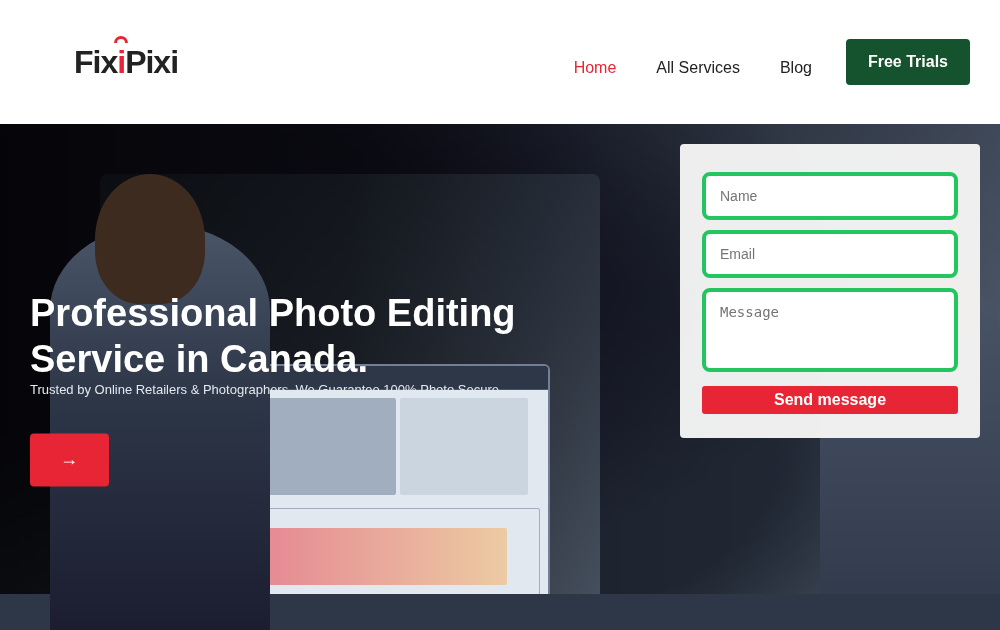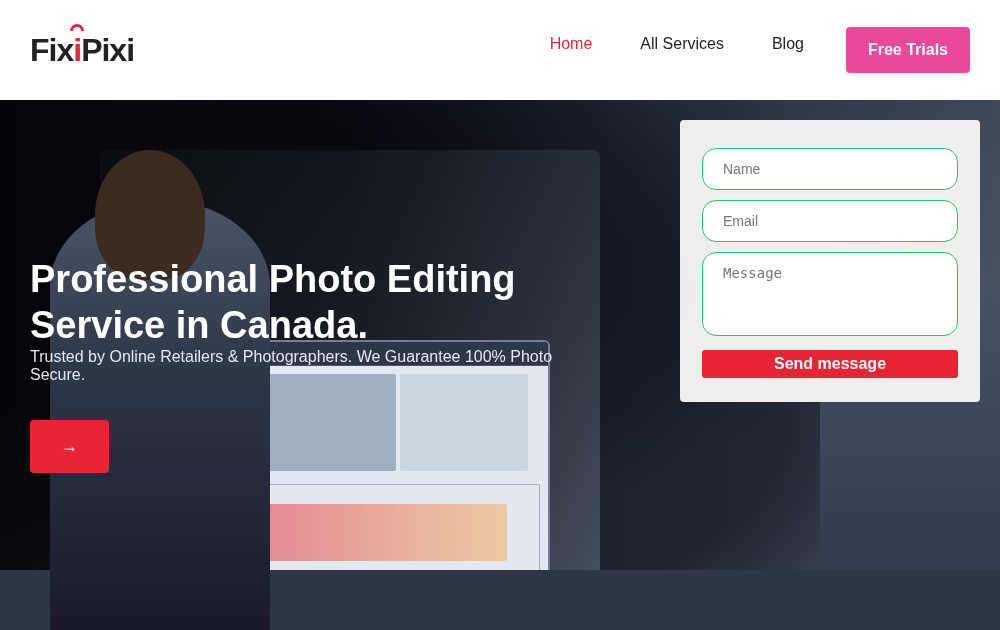--- a/index.html
+++ b/index.html
@@ -4,48 +4,49 @@
   <style>
     * { margin: 0; padding: 0; box-sizing: border-box; }
     body { font-family: 'Arial', sans-serif; width: 1000px; height: 630px; overflow: hidden; background: #fff; }
 
     
     .navbar {
       display: flex;
       align-items: center;
       justify-content: space-between;
       padding: 10px 30px;
-      height: 100px;
+      height: 124px;
       background: #fff;
       position: relative;
       z-index: 10;
+      margin-left: 44px;
     }
     .logo {
       font-size: 32px;
       font-weight: 900;
       color: #222;
       letter-spacing: -1px;
     }
     .logo span.fix { color: #222; }
     nav {
       display: flex;
-      align-items: flex-start;
-      gap: 16px;
+      align-items: flex-end;
+      gap: 8px;
     }
     .nav-link {
       font-size: 16px;
       font-weight: 500;
       color: #222;
       text-decoration: none;
       padding: 8px 16px;
       cursor: pointer;
     }
     .nav-link.active { color: #e82535; }
     .nav-btn {
-      background: #ec4899;
+      background: #14532d;
       color: #fff;
       border: none;
       padding: 14px 22px;
       font-size: 16px;
       font-weight: 600;
       cursor: pointer;
       border-radius: 4px;
       margin-left: 10px;
     }
 
@@ -74,21 +75,21 @@
       max-width: 580px;
       color: #fff;
     }
     .hero-title {
       font-size: 38px;
       font-weight: 800;
       line-height: 1.2;
       color: #fff;
     }
     .hero-subtitle {
-      font-size: 16px;
+      font-size: 13px;
       color: #e2e8f0;
       margin-bottom: 36px;
       font-weight: 400;
     }
     .hero-cta {
       display: inline-flex;
       align-items: center;
       gap: 10px;
       background: #e82535;
       color: #fff;
@@ -115,26 +116,26 @@
     }
     .form-card-title {
       font-size: 22px;
       font-weight: 800;
       color: #1a202c;
       line-height: 1.3;
       margin-bottom: 20px;
     }
     .form-input, .form-textarea {
       width: 100%;
-      border: 1px solid #22c55e;
+      border: 4px solid #22c55e;
       background: #fff;
-      padding: 12px 20px;
+      padding: 12px 14px;
       font-size: 14px;
       color: #6b7280;
-      border-radius: 14px;
+      border-radius: 8px;
       margin-bottom: 10px;
       outline: none;
     }
     .form-textarea {
       height: 84px;
       resize: none;
       vertical-align: top;
     }
     .form-submit {
       width: 100%;

